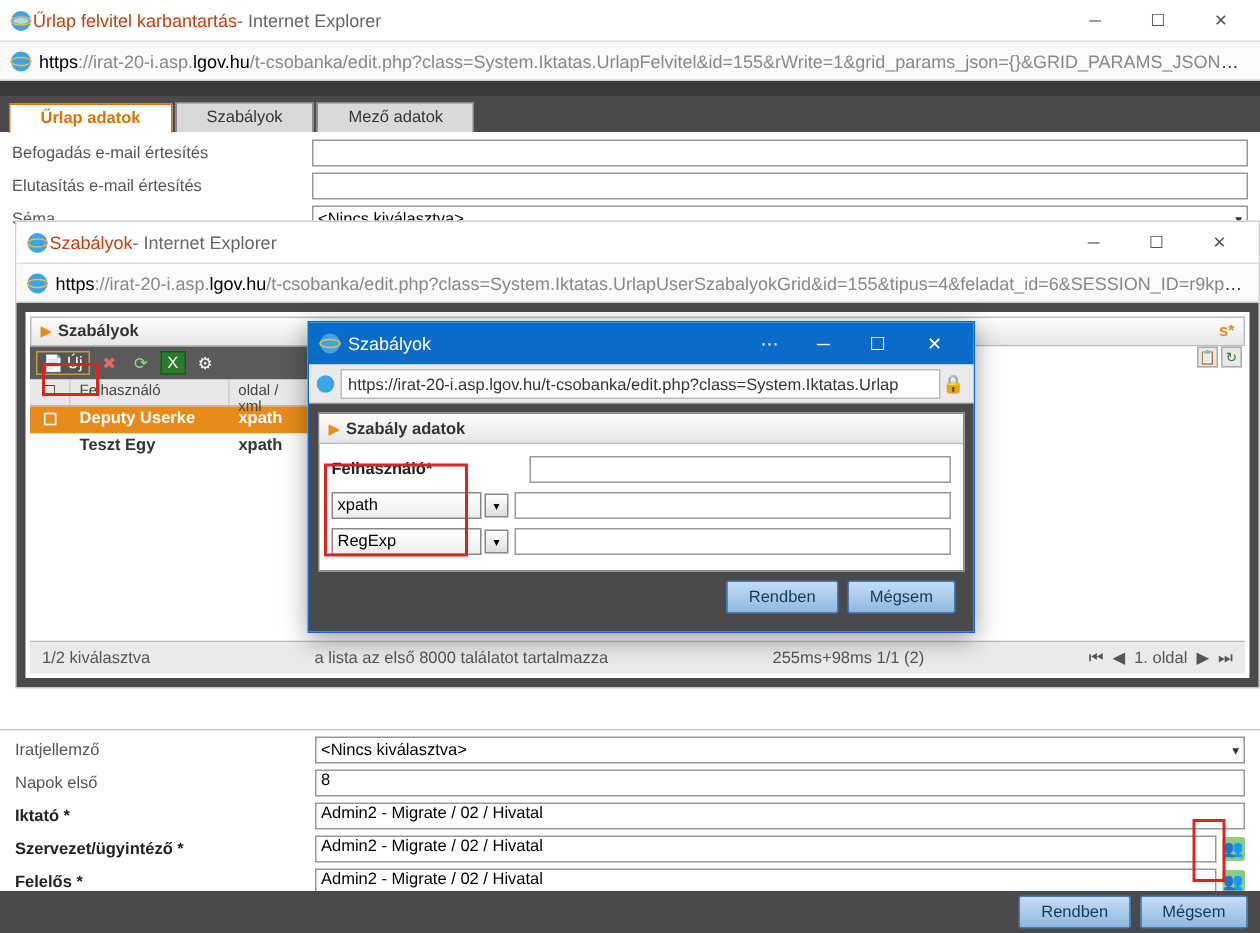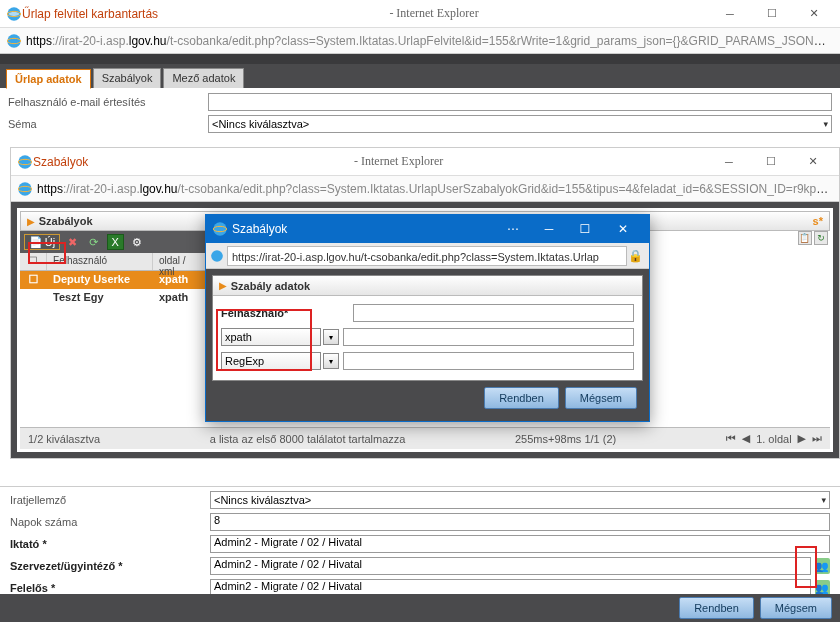--- a/index.html
+++ b/index.html
@@ -1,34 +1,34 @@
 <!DOCTYPE html>
 <html><head>
 <meta charset="utf-8">
 <style>
 * { box-sizing: border-box; margin: 0; padding: 0; font-family: "Segoe UI", Tahoma, sans-serif; }
 body { background: #fff; width: 840px; height: 622px; overflow: hidden; position: relative; font-size: 11px; }
 
 
 .win-title { display:flex; align-items:center; height:28px; background:#fff; border-bottom:1px solid #ddd; padding:0 6px; }
 .win-title .txt { flex:0 0 auto; color:#c2410c; font-size:12px; }
-.win-title .center { flex:1; text-align:center; color:#666; font-size:12px;font-family:Liberation Serif, serif; }
+.win-title .center { flex:1; color:#666; font-size:12px; }
 .win-ctrl { display:flex; gap:2px; }
 .win-btn { width:40px; height:22px; display:flex; align-items:center; justify-content:center; color:#555; }
 
 .addrbar { display:flex; align-items:center; height:26px; padding:2px 6px; border-bottom:1px solid #ccc; background:#fafafa; }
 .addrbar .url { flex:1; font-size:12px; color:#333; padding:2px 4px; white-space:nowrap; overflow:hidden; text-overflow:ellipsis; }
 .addrbar .url .bold { color:#000; }
 .addrbar .url .gray { color:#888; }
 
 .dark-strip { background:#3a3a3c; height:10px; }
 
 .tabs-wrap { background:#4a4a4c; padding:4px 6px 0 6px; }
 .tabs { display:flex; gap:2px; }
-.tab { padding:3px 8px; font-size:11px; background:#d9d9d9; color:#333; border:1px solid #888; border-bottom:none; cursor:pointer; }
+.tab { padding:3px 20px; font-size:11px; background:#d9d9d9; color:#333; border:1px solid #888; border-bottom:none; cursor:pointer; }
 .tab.active { background:#fff; color:#d9730a; font-weight:bold; border-color:#d9730a; border-bottom:1px solid #fff; position:relative; top:1px; }
 
 .form-area { background:#fff; padding:4px 8px 8px 8px; }
 .frow { display:flex; align-items:center; height:20px; margin-bottom:2px; }
 .frow .lbl { width:200px; color:#555; font-size:11px; }
 .frow .lbl.bold { font-weight:bold; color:#222; }
 .frow .val { flex:1; }
 .input, .select { width:100%; height:18px; border:1px solid #999; font-size:11px; padding:0 3px; background:#fff; }
 .select { display:flex; justify-content:space-between; align-items:center; cursor:pointer;text-align:right; }
 .chev { font-size:9px; color:#333; }
@@ -128,21 +128,27 @@
 <div class="tabs-wrap">
   <div class="tabs">
     <div class="tab active">Űrlap adatok</div>
     <div class="tab">Szabályok</div>
     <div class="tab">Mező adatok</div>
   </div>
 </div>
 
 <div class="form-area">
   <div class="frow">
-    <div class="lbl">Felhasználó e-mail értesítés</div>
+    <div class="lbl">Befogadás e-mail értesítés</div>
+    <div class="val">
+        <div class="input"></div>
+      </div>
+  </div>
+  <div class="frow">
+    <div class="lbl">Elutasítás e-mail értesítés</div>
     <div class="val">
         <div class="input"></div>
       </div>
   </div>
   <div class="frow">
     <div class="lbl">Séma</div>
     <div class="val">
         <div class="select">
           <span>&lt;Nincs kiválasztva&gt;</span>
           <span class="chev">▾</span>
@@ -294,21 +300,21 @@
   <div class="frow">
     <div class="lbl">Iratjellemző</div>
     <div class="val">
         <div class="select">
           <span>&lt;Nincs kiválasztva&gt;</span>
           <span class="chev">▾</span>
         </div>
       </div>
   </div>
   <div class="frow">
-    <div class="lbl">Napok száma</div>
+    <div class="lbl">Napok első</div>
     <div class="val">
         <div class="input">8</div>
       </div>
   </div>
   <div class="frow">
     <div class="lbl bold">Iktató *</div>
     <div class="val">
         <div class="input">Admin2 - Migrate / 02 / Hivatal</div>
       </div>
   </div>

